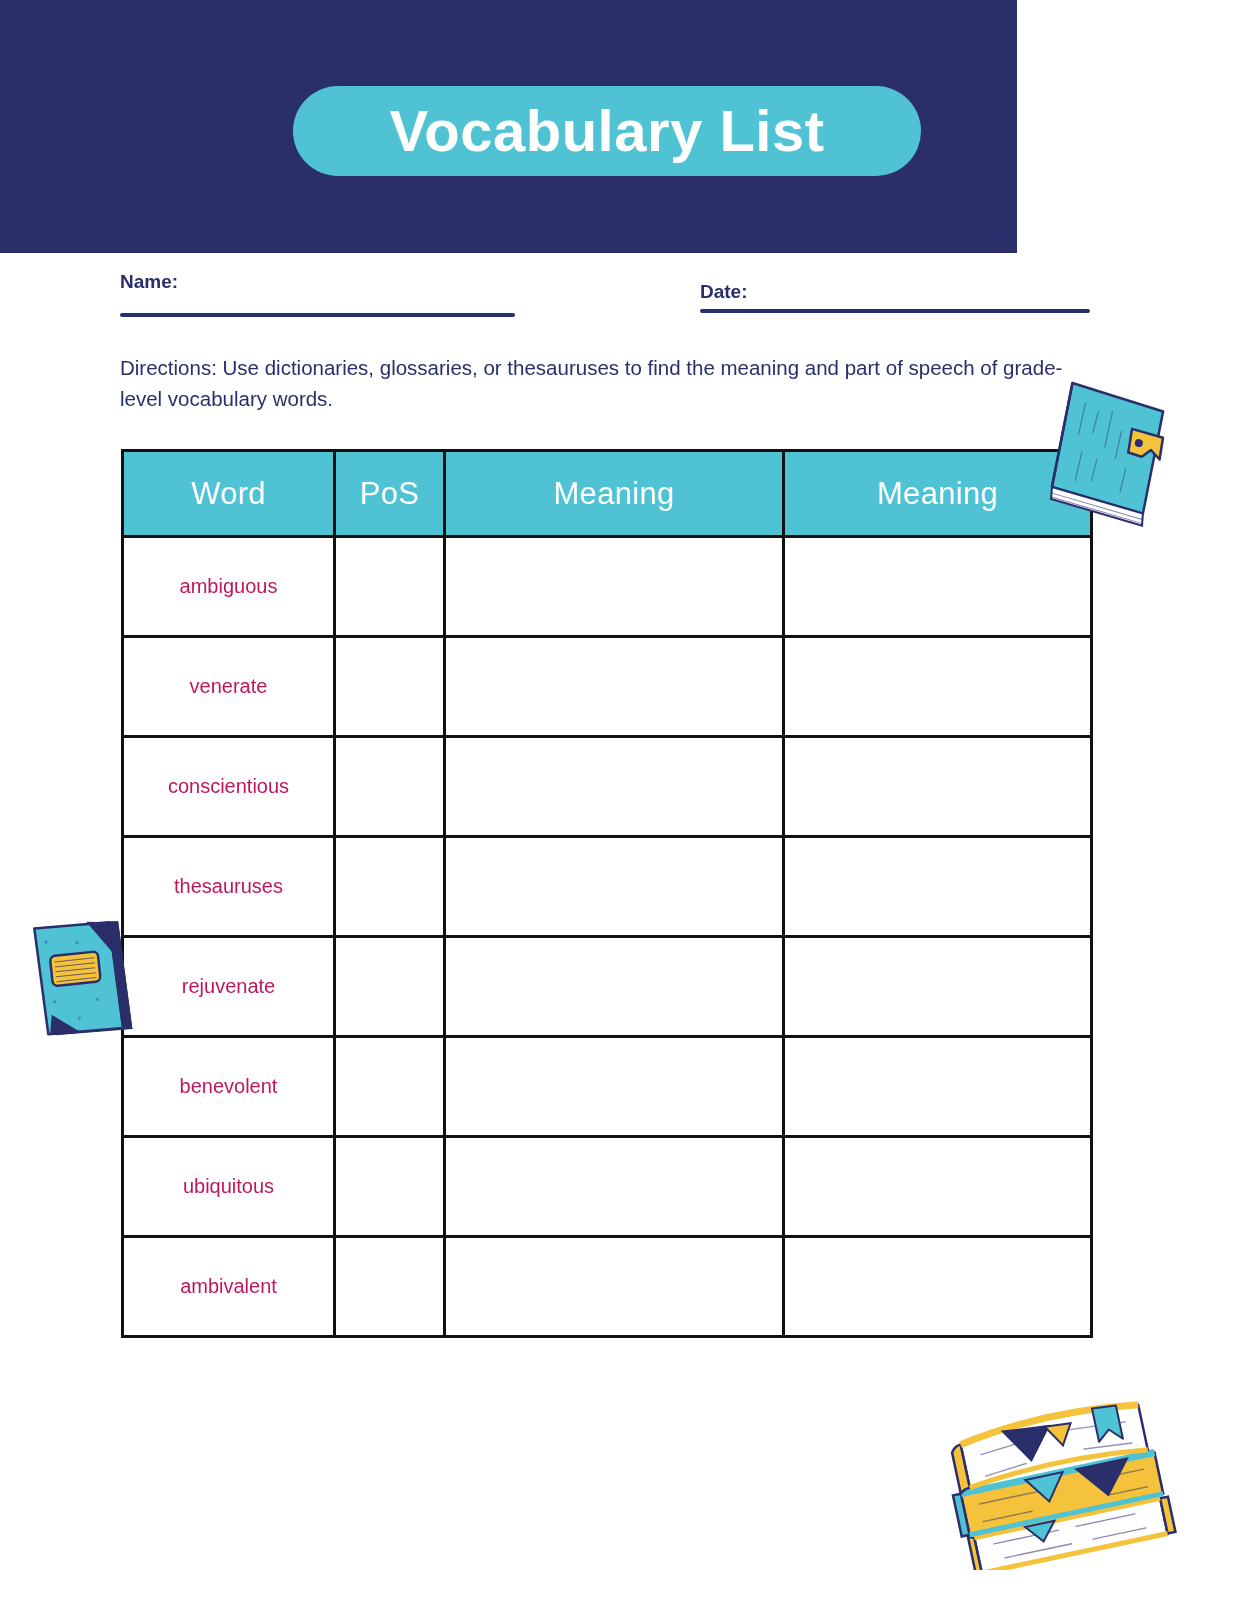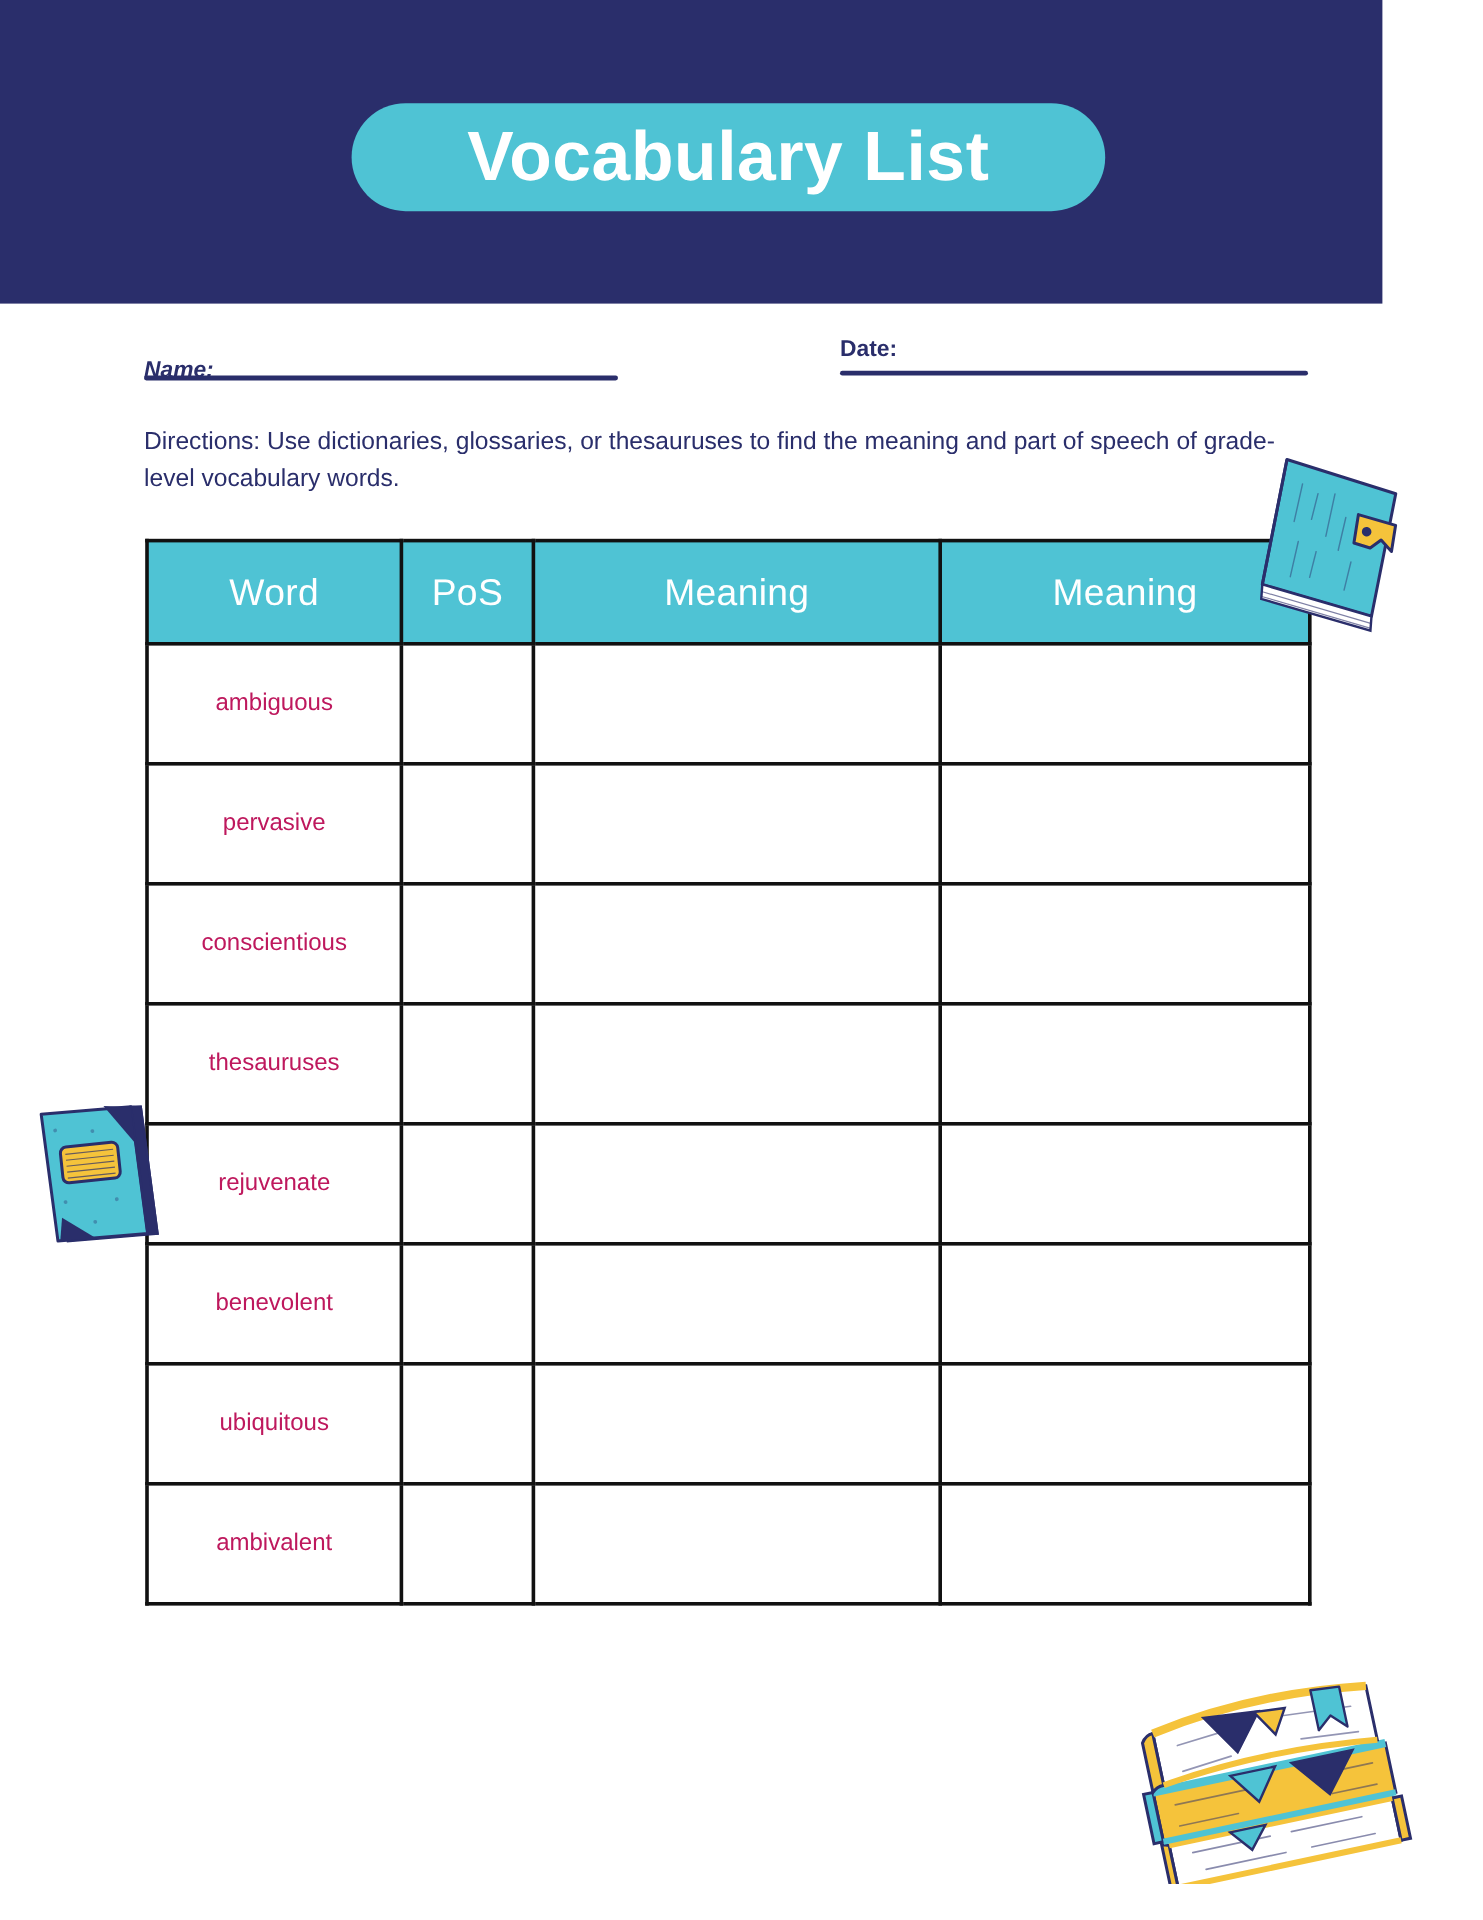--- a/index.html
+++ b/index.html
@@ -16,21 +16,21 @@
     width: 1236px;
     height: 1600px;
     overflow: hidden;
     background: #ffffff;
   }
 
   
   #header-band {
     position: absolute;
     left: 0; top: 0;
-    width: 1152px;
+    width: 1017px;
     height: 253px;
     background: #2a2e6b;
   }
 
   #title-pill {
     position: absolute;
     left: 293px;
     top: 86px;
     width: 628px;
     height: 90px;
@@ -63,21 +63,21 @@
     white-space: nowrap;
   }
 
   .field-rule {
     position: absolute;
     background: #2a2e6b;
     height: 4px;
     border-radius: 2px;
   }
 
-  #name-block { left: 120px; top: 298px; width: 400px; height: 40px; font-style: italic; }
+  #name-block { left: 120px; top: 271px; width: 400px; height: 40px; }
   #name-rule  { left: 120px; top: 313px; width: 395px; }
 
   #date-block { left: 700px; top: 281px; width: 395px; height: 40px; text-align: right; }
   #date-rule  { left: 700px; top: 309px; width: 390px; }
 
   
   #directions {
     position: absolute;
     left: 120px;
     top: 352px;
@@ -174,21 +174,21 @@
       </tr>
     </thead>
     <tbody id="vocab-body">
         <tr>
           <td>ambiguous</td>
           <td></td>
           <td></td>
           <td></td>
         </tr>
         <tr>
-          <td>pervasive</td>
+          <td>venerate</td>
           <td></td>
           <td></td>
           <td></td>
         </tr>
         <tr>
           <td>conscientious</td>
           <td></td>
           <td></td>
           <td></td>
         </tr>

